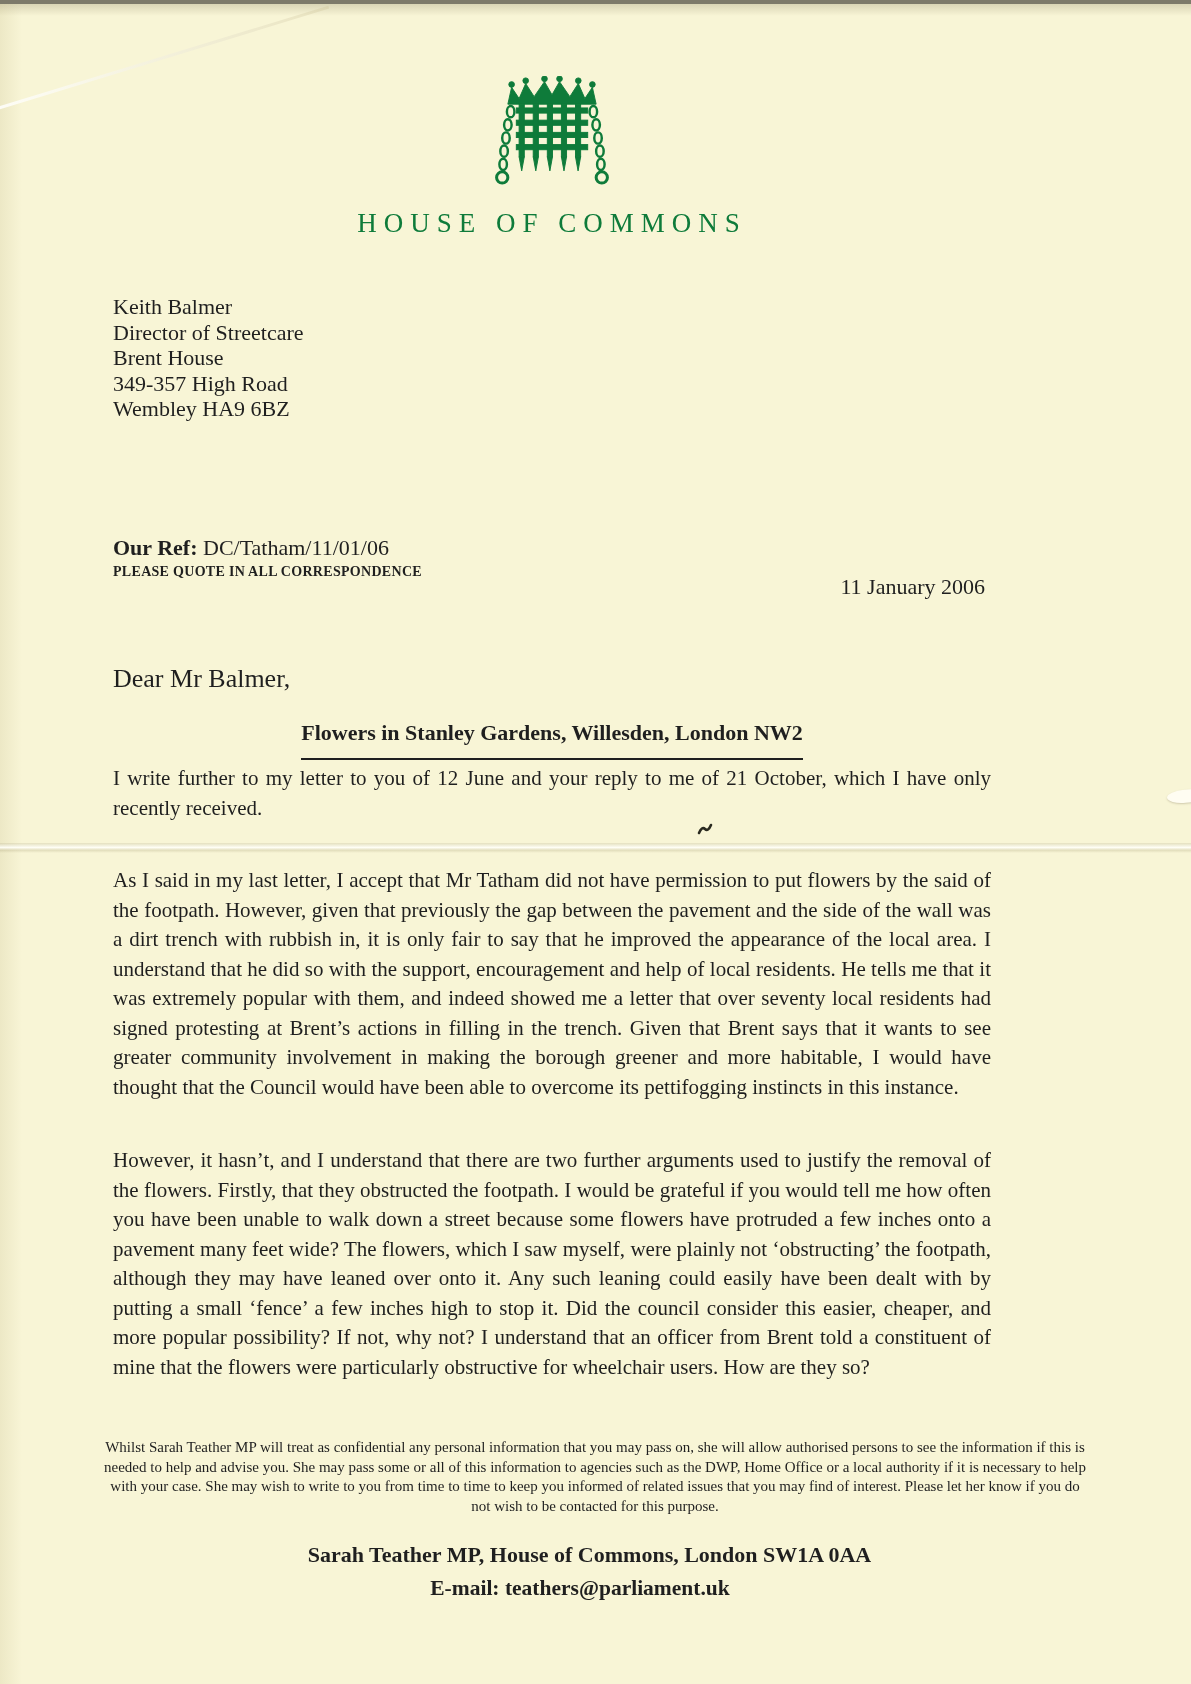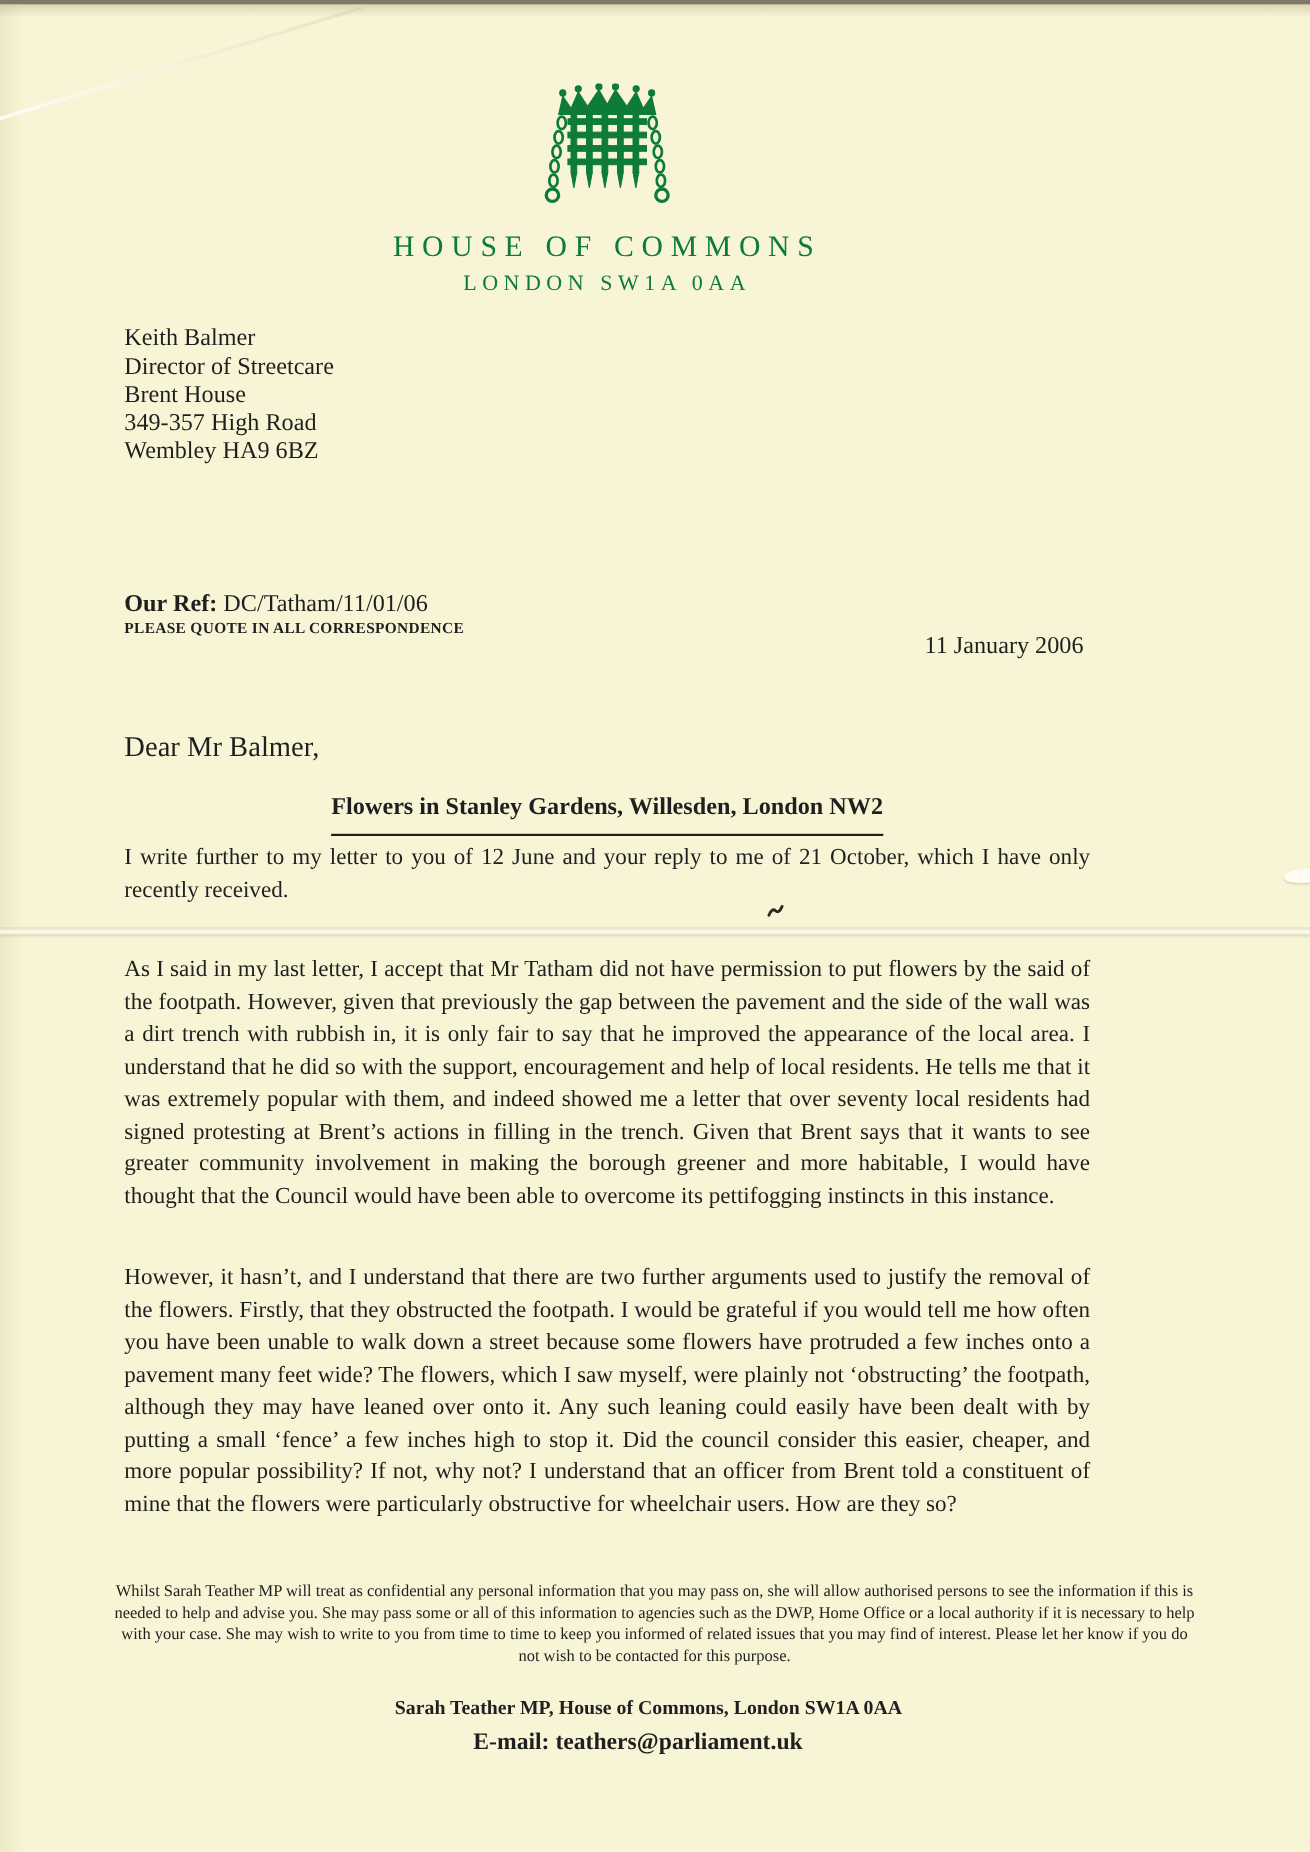--- a/index.html
+++ b/index.html
@@ -68,21 +68,21 @@
 
   
   .disclaimer {
     position:absolute; left:100px; top:1434px; width:990px;
     font-size:15px; line-height:19.5px; text-align:center;
   }
   .contact {
     position:absolute; left:0; top:1538px; width:1160px;
     text-align:center; font-weight:bold;
   }
-  .contact-line1 { font-size:18px;padding-left:19px; }
+  .contact-line1 { font-size:22px;padding-left:19px; }
   .contact-line2 { font-size:21.5px; margin-top:8px; }
   .contact-line3 { font-size:21.5px; margin-top:8px; }
 </style>
 </head>
 <body>
 
 <div class="page">
 
   <div class="corner-crease"></div>
   <div class="fold-line"></div>
@@ -134,21 +134,20 @@
             <ellipse cx="132" cy="52" rx="4" ry="6"></ellipse>
             <ellipse cx="134" cy="66" rx="4" ry="6"></ellipse>
             <ellipse cx="136" cy="80" rx="4" ry="6"></ellipse>
             <ellipse cx="137" cy="94" rx="4" ry="6"></ellipse>
             <circle cx="138" cy="108" r="6" stroke-width="3.2"></circle>
           </g>
         </g>
       </svg>
     </div>
     <div class="org-name">HOUSE OF COMMONS</div>
-    <div class="org-addr">LONDON SW1A 0AA</div>
   </div>
 
   <div class="recipient">
     <div>Keith Balmer</div>
     <div>Director of Streetcare</div>
     <div>Brent House</div>
     <div>349-357 High Road</div>
     <div>Wembley HA9 6BZ</div>
   </div>
 

